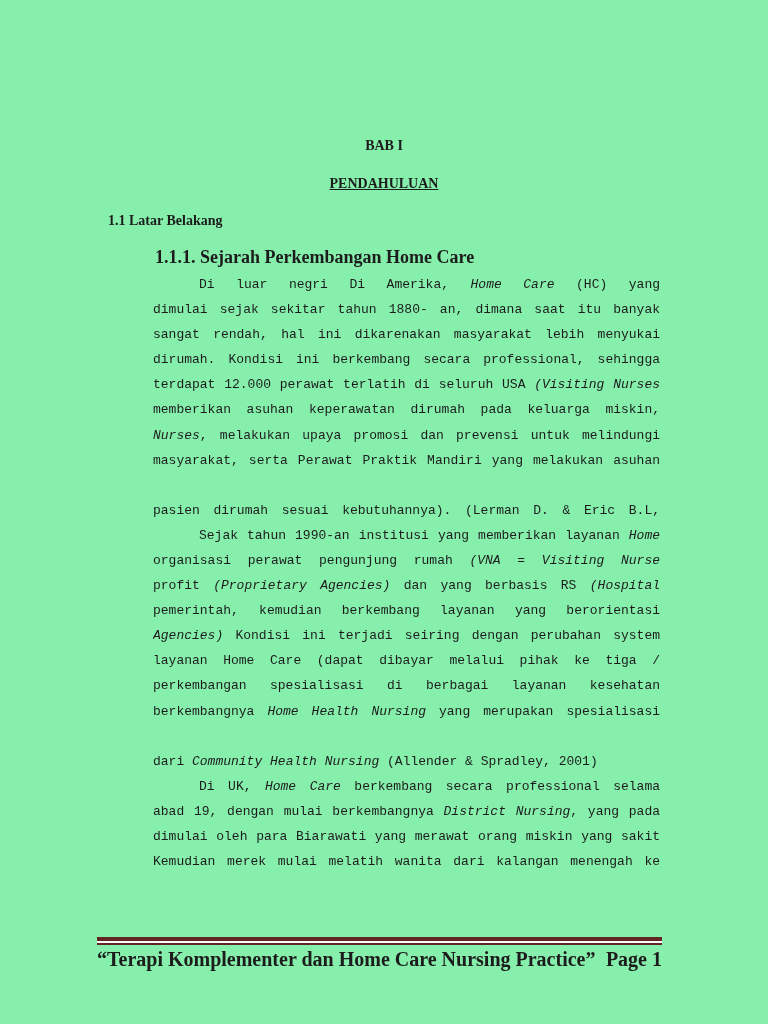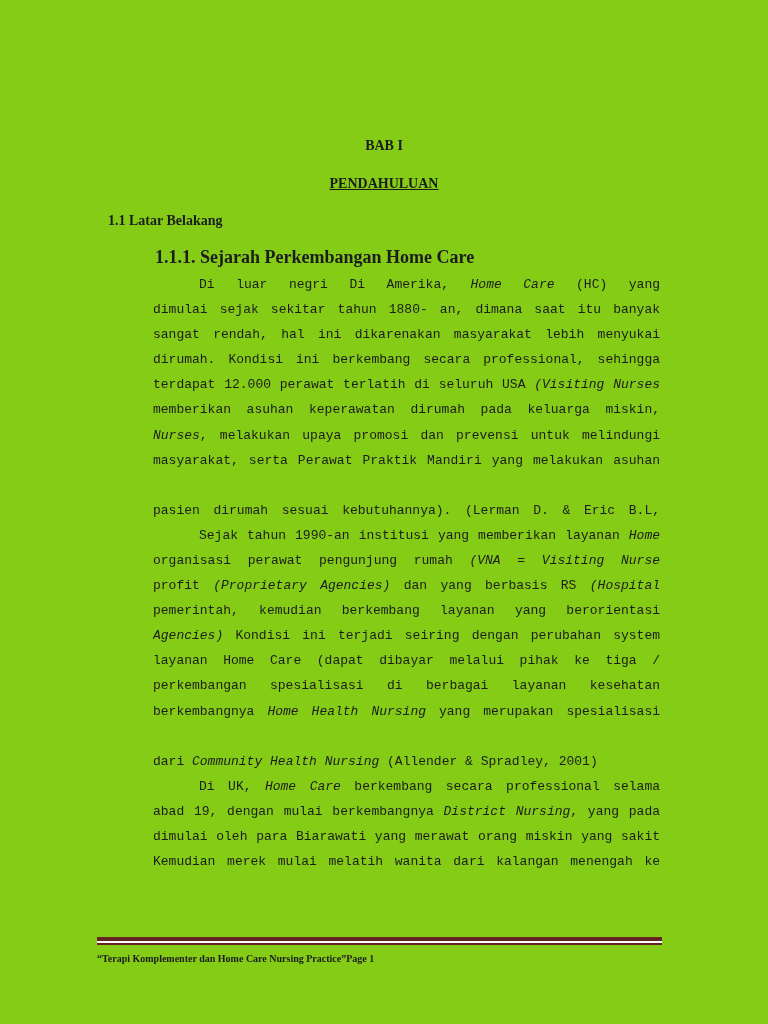--- a/index.html
+++ b/index.html
@@ -70,29 +70,30 @@
     background: #ffffff;
     border-top: 4px solid #632423;
     border-bottom: 2px solid #632423;
   }
   .footer-text {
     position: absolute;
     top: 948px;
     left: 97px;
     width: 565px;
     display: flex;
+    justify-content: space-between;
     font-weight: bold;
-    font-size: 10px;
+    font-size: 20px;
     line-height: 22px;
   }
 </style>
 </head>
 <body>
 
-<div class="page" style="color: rgb(28, 28, 28); background: #84cc16;">
+<div class="page" style="color: rgb(28, 28, 28); background: #86efac;">
 
   <div class="chapter-title">BAB I</div>
 
   <div class="chapter-subtitle">PENDAHULUAN</div>
 
   <div class="section-heading">1.1 Latar Belakang</div>
 
   <div class="subsection-heading">1.1.1. Sejarah Perkembangan Home Care</div>
 
   <div class="body-text" id="body-text">

